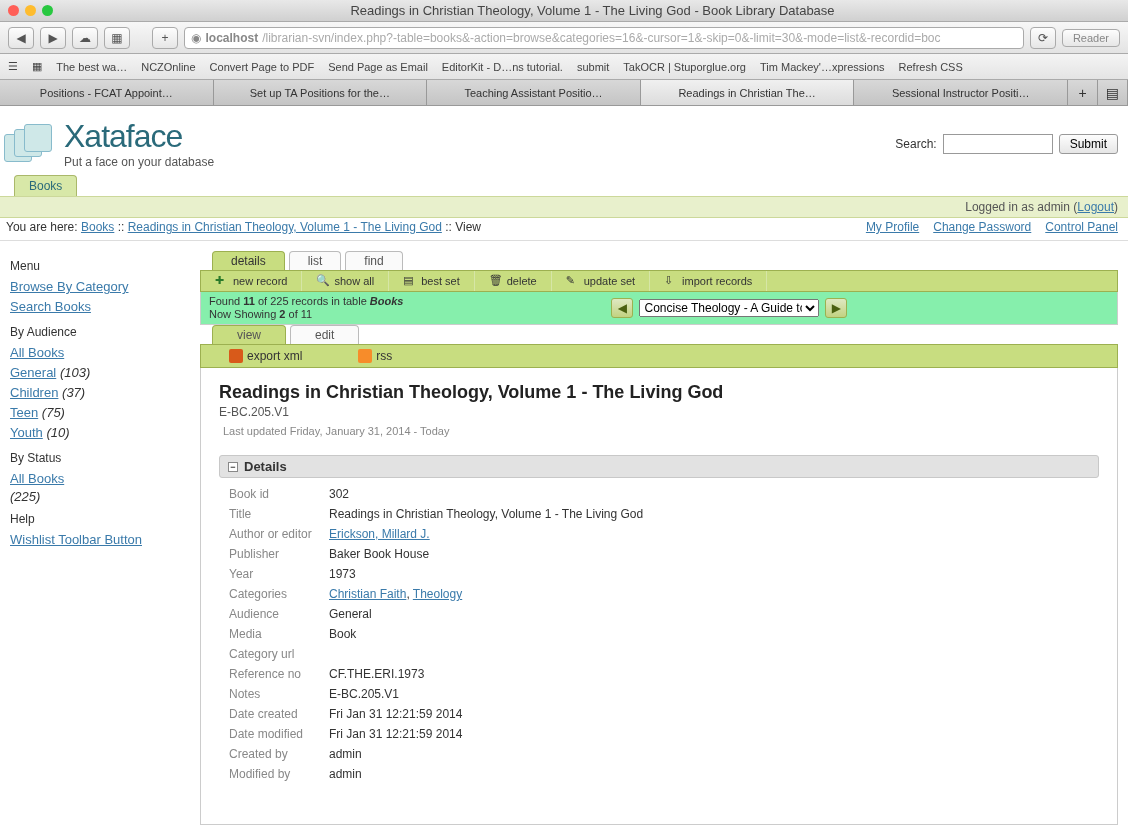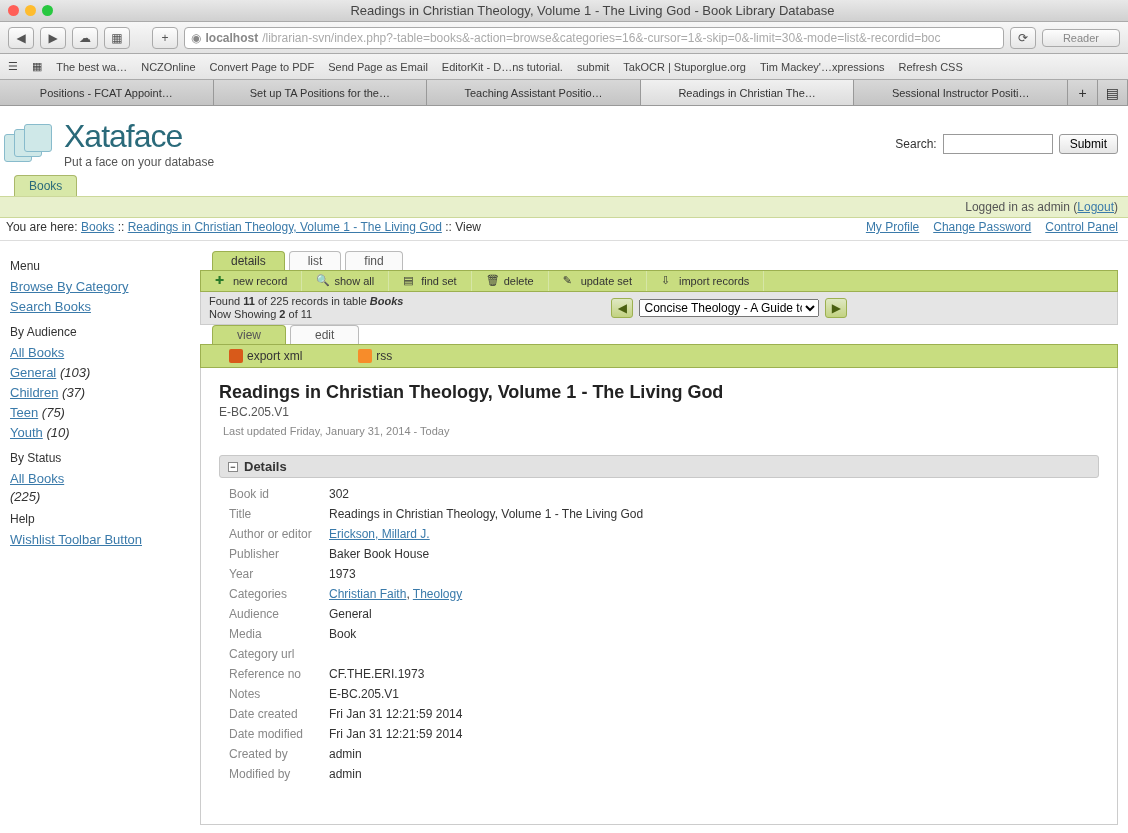--- a/index.html
+++ b/index.html
@@ -5,21 +5,21 @@
 * { box-sizing: border-box; margin: 0; padding: 0; }
 body { font-family: "Lucida Grande", Arial, sans-serif; font-size: 12px; color: #333; background: #fff; width: 1128px; }
 .mac-bar { background: linear-gradient(#e8e8e8, #d0d0d0); height: 22px; display: flex; align-items: center; padding: 0 8px; border-bottom: 1px solid #aaa; }
 .traffic { display: flex; gap: 6px; margin-right: 12px; }
 .tl { width: 11px; height: 11px; border-radius: 50%; }
 .red { background: #ff5f57; } .yellow { background: #febc2e; } .green { background: #28c840; }
 .mac-title { flex: 1; text-align: center; color: #444; font-size: 13px; }
 .toolbar-row { background: linear-gradient(#f7f7f7, #e3e3e3); height: 32px; display: flex; align-items: center; padding: 0 8px; gap: 6px; border-bottom: 1px solid #aaa; }
 .tbtn { background: linear-gradient(#fdfdfd,#e6e6e6); border: 1px solid #aaa; border-radius: 4px; height: 22px; min-width: 26px; display: flex; align-items: center; justify-content: center; font-size: 12px; color: #555; }
 .url-bar { flex: 1; display: flex; align-items: center; background: #fff; border: 1px solid #aaa; border-radius: 4px; height: 22px; padding: 0 6px; gap: 4px; color: #888; font-size: 12px; overflow: hidden; white-space: nowrap; }
-.reader { border: 1px solid #aaa; border-radius: 4px; padding: 2px 20px; font-size: 11px; color: #888; background: linear-gradient(#fdfdfd,#e6e6e6); }
+.reader { border: 1px solid #aaa; border-radius: 4px; padding: 2px 10px; font-size: 11px; color: #888; background: linear-gradient(#fdfdfd,#e6e6e6); }
 .bm-bar { background: linear-gradient(#f4f4f4,#e4e4e4); height: 26px; display: flex; align-items: center; padding: 0 8px; gap: 14px; border-bottom: 1px solid #aaa; font-size: 11px; color: #444; }
 .bm-item { white-space: nowrap; cursor: pointer; }
 .tabs-row { background: linear-gradient(#d8d8d8,#c4c4c4); height: 26px; display: flex; border-bottom: 1px solid #999; }
 .tab { flex: 1; border-right: 1px solid #999; display: flex; align-items: center; justify-content: center; font-size: 11px; color: #333; padding: 0 8px; white-space: nowrap; overflow: hidden; text-overflow: ellipsis; cursor: pointer; }
 .tab.active { background: linear-gradient(#f0f0f0,#dcdcdc); }
 .tab-add { width: 30px; display: flex; align-items: center; justify-content: center; border-right: 1px solid #999; font-size: 14px; cursor: pointer; }
 .header { display: flex; align-items: center; padding: 12px 10px 0 4px; }
 .logo-wrap { display: flex; align-items: center; gap: 8px; }
 .logo-img { width: 52px; height: 40px; position: relative; }
 .logo-img div { position: absolute; width: 28px; height: 28px; border: 1px solid #8bc; background: #cfe8e8; border-radius: 3px; }
@@ -41,21 +41,21 @@
 .sidebar h4 { font-weight: normal; font-size: 12px; margin-top: 8px; margin-bottom: 4px; }
 .sidebar a { color: #3a7aaa; text-decoration: underline; display: block; line-height: 20px; cursor: pointer; }
 .sidebar .count { font-style: italic; color: #333; text-decoration: none; }
 .content { flex: 1; }
 .ctabs { display: flex; gap: 4px; margin-left: 12px; }
 .ctab { background: #fafafa; border: 1px solid #bbb; border-bottom: none; border-radius: 4px 4px 0 0; padding: 2px 18px; font-size: 12px; color: #555; cursor: pointer; }
 .ctab.active { background: #c8dd80; border-color: #9cb050; color: #333; }
 .action-bar { background: #c8dd80; border: 1px solid #9cb050; display: flex; }
 .abtn { border-right: 1px solid #d6e6a6; padding: 3px 14px; font-size: 11px; color: #333; display: flex; align-items: center; gap: 4px; cursor: pointer; }
 .abtn .ico { width: 14px; height: 14px; display: inline-block; }
-.nav-row { background: #e5e5e5; border: 1px solid #ccc; border-top: none; padding: 3px 8px; display: flex; align-items: center; gap: 8px; font-size: 11px; }
+.nav-row { background: #86efac; border: 1px solid #ccc; border-top: none; padding: 3px 8px; display: flex; align-items: center; gap: 8px; font-size: 11px; }
 .nav-info { line-height: 13px; }
 .nav-sel { flex: 1; display: flex; align-items: center; gap: 6px; justify-content: flex-start; margin-left: 200px; }
 .nav-sel select { font-size: 12px; width: 180px; }
 .arrow-btn { width: 22px; height: 20px; background: linear-gradient(#dfe8c2,#c2d281); border: 1px solid #9cb050; border-radius: 3px; display: flex; align-items: center; justify-content: center; color: #4a6010; cursor: pointer; font-size: 12px; }
 .cur-rec { font-size: 22px; margin: 12px 0 8px 0; }
 .cur-rec b { font-weight: bold; }
 .vtabs { display: flex; gap: 4px; margin-left: 12px; }
 .vtab { background: #fafafa; border: 1px solid #bbb; border-bottom: none; border-radius: 4px 4px 0 0; padding: 2px 24px; font-size: 12px; color: #555; cursor: pointer; }
 .vtab.active { background: #c8dd80; border-color: #9cb050; }
 .exp-bar { background: #c8dd80; border: 1px solid #9cb050; display: flex; padding: 2px 0; }
@@ -195,21 +195,21 @@
       <div class="abtn">
           <span class="ico" style="color:#2a7a2a">✚</span>
           <span>new record</span>
         </div>
       <div class="abtn">
           <span class="ico">🔍</span>
           <span>show all</span>
         </div>
       <div class="abtn">
           <span class="ico">▤</span>
-          <span>find set</span>
+          <span>best set</span>
         </div>
       <div class="abtn">
           <span class="ico">🗑</span>
           <span>delete</span>
         </div>
       <div class="abtn">
           <span class="ico">✎</span>
           <span>update set</span>
         </div>
       <div class="abtn">

